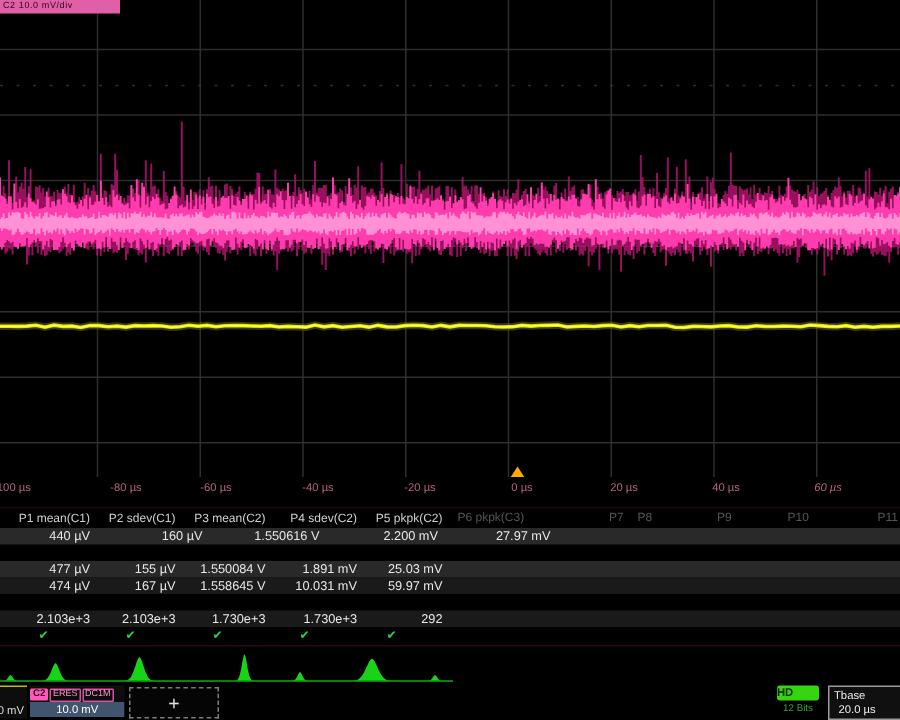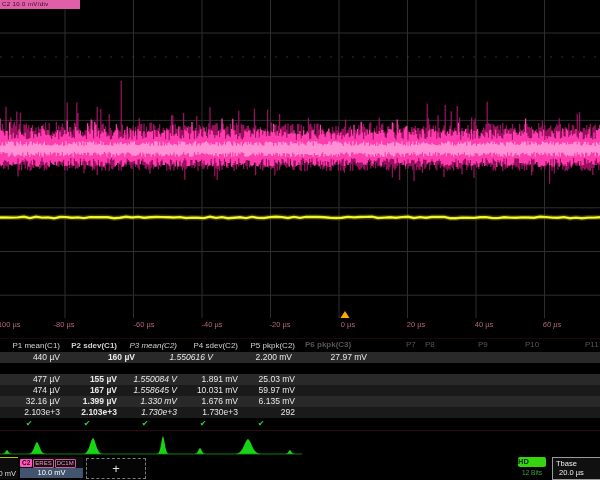--- a/index.html
+++ b/index.html
@@ -13,21 +13,21 @@
   
   #time-axis{position:absolute;left:0;top:320px;width:600px;height:14px;}
   .t-label{position:absolute;top:0;transform:translateX(-50%);font-size:7.5px;
     color:#b5647f;white-space:nowrap;}
   .sep-line{position:absolute;left:0;width:600px;height:1px;}
   
   #measure-table{position:absolute;left:0;top:340px;width:600px;height:90px;font-size:8.5px;}
   .mt-row{position:absolute;left:0;width:600px;height:11px;line-height:11px;display:flex;}
   .hdr{top:0;height:12px;line-height:12px;color:#d0d0d0;font-size:8px;}
   .cell{width:58px;text-align:right;padding-right:1px;overflow:hidden;white-space:nowrap;}
-  .cell.c1w{width:60px;} .cell.c2w{width:56px;font-weight:bold;} .cell.c3w{width:59px;font-style:italic;}
+  .cell.c1w{width:60px;} .cell.c2w{width:56px;} .cell.c3w{width:59px;}
   .cell.c4w{width:60px;} .cell.c5w{width:56px;}
   .ihdr{position:absolute;top:0;color:#565656;font-size:8px;white-space:nowrap;}
   .r-odd{background:#292929;} .r-even{background:#1a1a1a;}
   .chk{color:#2ed04a;font-size:8px;text-align:center;width:58px;}
   
   #bottom-bar{position:absolute;left:0;top:456px;width:600px;height:24px;background:#000;}
   .desc-box{position:absolute;top:1px;height:21px;background:#0d0d0d;overflow:hidden;}
   #c1-box{left:0;width:18px;border-top:1px solid #bdbd00;}
   #c1-inner{position:absolute;left:-46px;top:0;width:64px;}
   .badge-row{height:10px;display:flex;align-items:center;gap:1px;padding-top:1px;}
@@ -67,42 +67,42 @@
       <path d="M0 217.5L6 217.5L12 217.6L18 217.4L24 216.8L30 218.1L36 216.8L42 217.6L48 217.4L54 218.3L60 217.0L66 217.1L72 217.8L78 217.4L84 218.1L90 217.1L96 217.3L102 217.1L108 217.3L114 218.2L120 217.8L126 216.8L132 217.5L138 216.9L144 217.8L150 217.2L156 217.0L162 217.1L168 217.3L174 217.5L180 217.1L186 218.0L192 217.6L198 217.8L204 218.1L210 216.7L216 217.9L222 217.1L228 218.2L234 217.7L240 217.2L246 218.1L252 216.9L258 217.9L264 218.0L270 217.1L276 216.8L282 217.1L288 218.0L294 216.9L300 217.9L306 216.9L312 217.0L318 217.0L324 217.2L330 217.8L336 218.0L342 217.8L348 216.9L354 217.4L360 217.0L366 216.9L372 216.7L378 218.0L384 217.6L390 217.3L396 217.7L402 217.1L408 216.8L414 218.0L420 217.1L426 217.8L432 217.0L438 217.0L444 216.9L450 218.2L456 218.3L462 217.6L468 217.7L474 217.9L480 217.3L486 217.1L492 218.0L498 218.1L504 217.2L510 217.6L516 217.7L522 217.4L528 217.5L534 217.8L540 216.7L546 217.1L552 217.6L558 217.8L564 217.1L570 218.2L576 217.6L582 218.2L588 217.6L594 217.6L600 217.3" fill="none" stroke="#ffff66" stroke-width="1" opacity="0.9"></path>
       <path d="M345 311L340.5 318H349.5Z" fill="#ffaa00" opacity="1"></path>
       <path d="M2 454 C5.25 454,5.5 450.6,7 450C8.5 450.6,8.75 454,12 454ZM28 454 C33.85 454,34.3 443.8,37 442C39.7 443.8,40.15 454,46 454ZM83 454 C89.5 454,90 440.4,93 438C96 440.4,96.5 454,103 454ZM157 454 C160.9 454,161.2 438.7,163 436C164.8 438.7,165.1 454,169 454ZM194.5 454 C198.075 454,198.35 448.9,200 448C201.65 448.9,201.925 454,205.5 454ZM235 454 C243.45 454,244.1 441.25,248 439C251.9 441.25,252.55 454,261 454ZM285 454 C288.25 454,288.5 450.6,290 450C291.5 450.6,291.75 454,295 454Z" fill="#17d417" opacity="1"></path>
       <path d="M0 454H302" fill="none" stroke="#0fa00f" stroke-width="1.2" opacity="0.8"></path>
     </svg>
 
   <div id="trace-label">C2 10.0 mV/div</div>
 
   <div id="time-axis">
       <span class="t-label" style="left: 8px;">-100 µs</span>
-      <span class="t-label" style="left: 64px;">-80 µs</span>
+      <span class="t-label" style="left: 84px;">-80 µs</span>
       <span class="t-label" style="left: 144px;">-60 µs</span>
       <span class="t-label" style="left: 212px;">-40 µs</span>
       <span class="t-label" style="left: 280px;">-20 µs</span>
       <span class="t-label" style="left: 348px;">0 µs</span>
       <span class="t-label" style="left: 416px;">20 µs</span>
       <span class="t-label" style="left: 484px;">40 µs</span>
       <span class="t-label" style="left: 552px; font-style: italic;">60 µs</span>
     </div>
 
   <div class="sep-line" style="top:338px;background:#1d060f;"></div>
   <div class="sep-line" style="top:430px;background:#2b0915;"></div>
 
   <div id="measure-table">
       <div class="mt-row hdr">
         <div class="cell c1w">P1 mean(C1)</div>
         <div class="cell c2w">P2 sdev(C1)</div>
         <div class="cell c3w">P3 mean(C2)</div>
         <div class="cell c4w">P4 sdev(C2)</div>
         <div class="cell c5w">P5 pkpk(C2)</div>
       </div>
-      <div class="ihdr" style="left: 305px; font-weight: bold;">P6 pkpk(C3)</div>
+      <div class="ihdr" style="left: 305px;">P6 pkpk(C3)</div>
       <div class="ihdr" style="left: 368px; padding-left: 38px;">P7</div>
       <div class="ihdr" style="left: 425px;">P8</div>
       <div class="ihdr" style="left: 478px;">P9</div>
       <div class="ihdr" style="left: 525px;">P10</div>
       <div class="ihdr" style="left: 585px;">P11</div>
       <div class="mt-row r-odd" style="top: 12px; gap: 18px;">
         <div class="cell c1w">440 µV</div>
         <div class="cell c2w">160 µV</div>
         <div class="cell c3w">1.550616 V</div>
         <div class="cell c4w">2.200 mV</div>
@@ -114,27 +114,20 @@
         <div class="cell c3w">1.550084 V</div>
         <div class="cell c4w">1.891 mV</div>
         <div class="cell c5w">25.03 mV</div>
       </div>
       <div class="mt-row r-even" style="top: 45px;">
         <div class="cell c1w">474 µV</div>
         <div class="cell c2w">167 µV</div>
         <div class="cell c3w">1.558645 V</div>
         <div class="cell c4w">10.031 mV</div>
         <div class="cell c5w">59.97 mV</div>
-      </div>
-      <div class="mt-row r-odd" style="top: 56px;">
-        <div class="cell c1w">32.16 µV</div>
-        <div class="cell c2w">1.399 µV</div>
-        <div class="cell c3w">1.330 mV</div>
-        <div class="cell c4w">1.676 mV</div>
-        <div class="cell c5w">6.135 mV</div>
       </div>
       <div class="mt-row r-even" style="top: 67px;">
         <div class="cell c1w">2.103e+3</div>
         <div class="cell c2w">2.103e+3</div>
         <div class="cell c3w">1.730e+3</div>
         <div class="cell c4w">1.730e+3</div>
         <div class="cell c5w">292</div>
       </div>
       <div class="mt-row" style="top: 78px;">
         <div class="chk c1w">✔</div>

